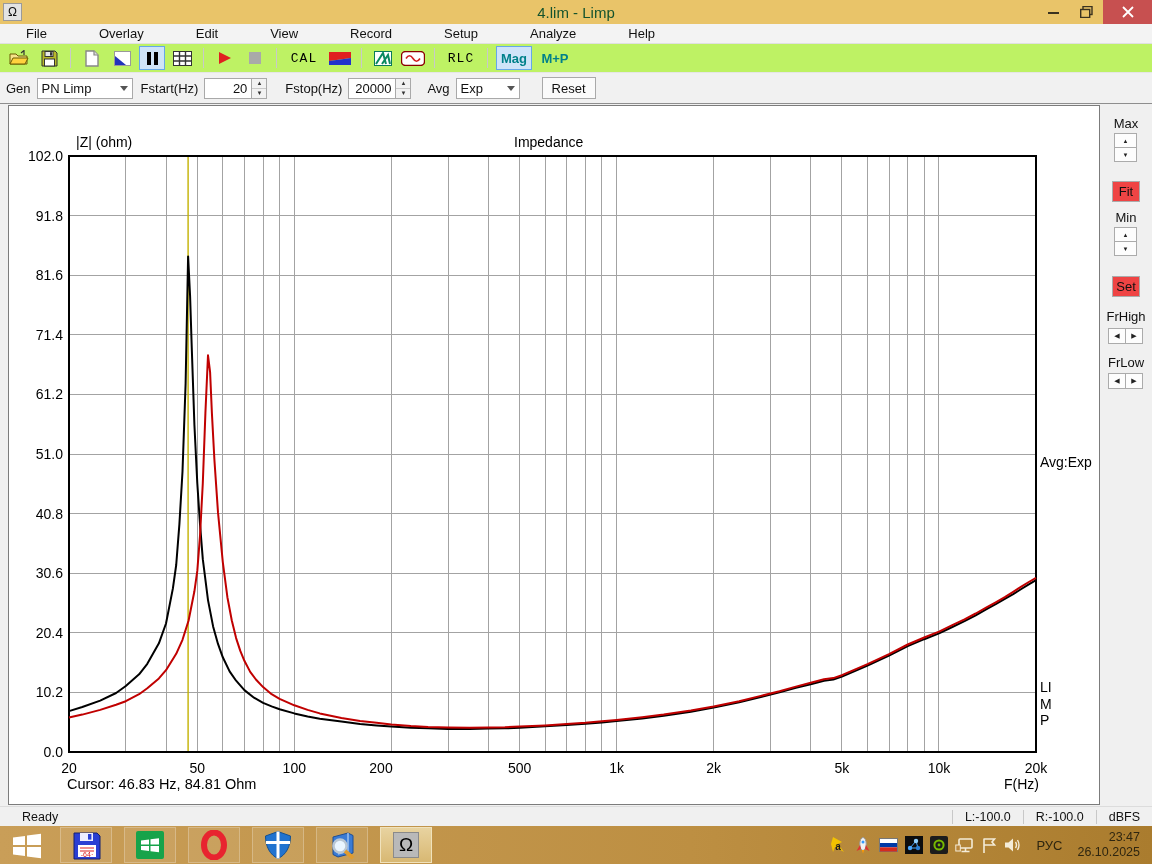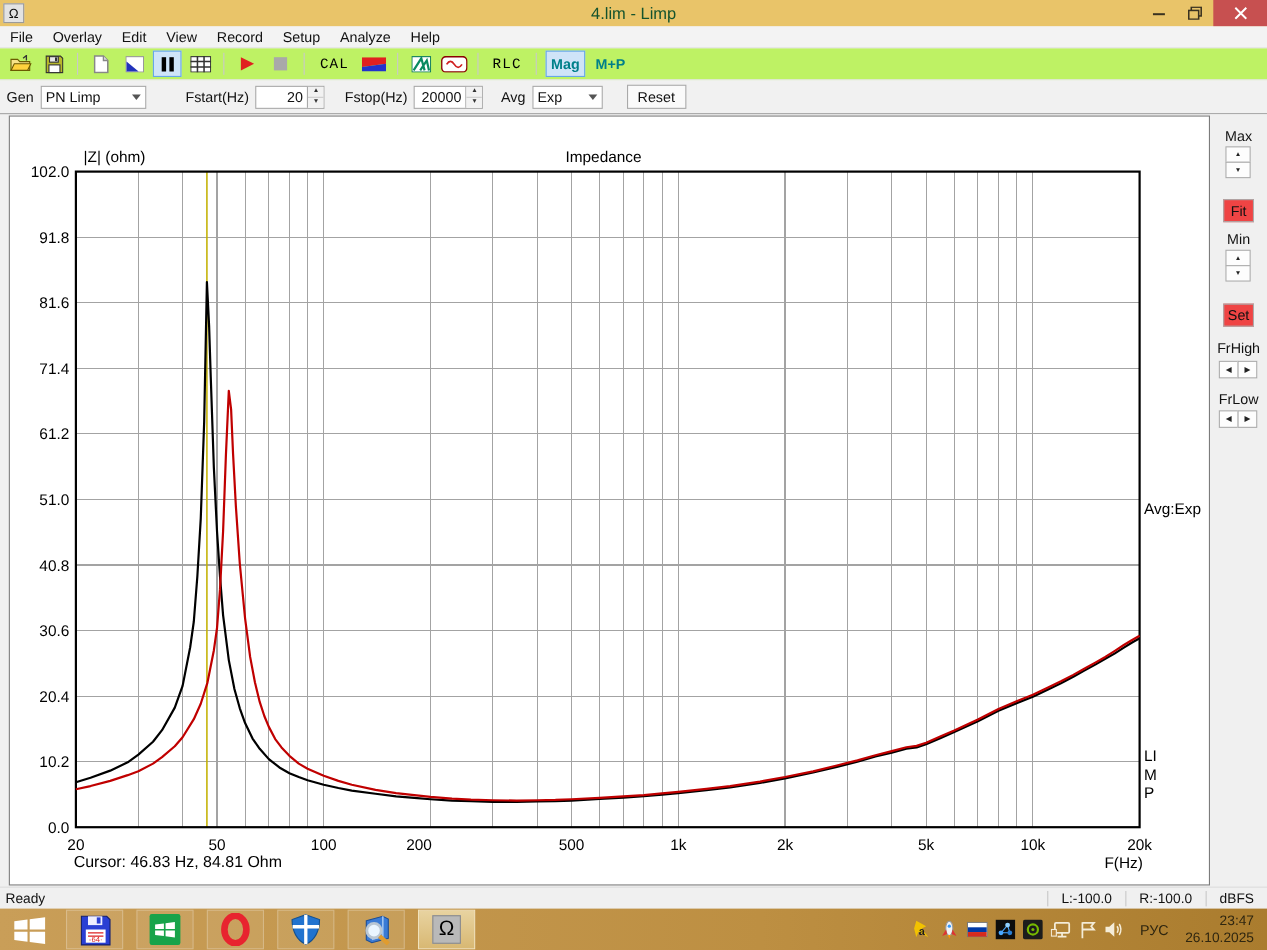--- a/index.html
+++ b/index.html
@@ -10,21 +10,21 @@
     display:flex;align-items:center;}
   .app-icon-btn{width:19px;height:18px;margin-left:3px;background:#e3e3e3;border:1px solid #9a9a9a;
     display:flex;align-items:center;justify-content:center;font-size:12px;color:#111;}
   .title-text{position:absolute;left:0;right:0;text-align:center;font-size:15px;color:#14532d;}
   .caption{position:absolute;right:0;top:0;height:24px;display:flex;align-items:stretch;}
   .cap-btn{width:33px;display:flex;align-items:center;justify-content:center;color:#3c3category0;}
   .cap-btn svg{display:block;}
   .cap-close{width:49px;background:#c75050;display:flex;align-items:center;justify-content:center;}
   .menubar{position:absolute;left:0;top:24px;width:1152px;height:20px;background:#f3f3f3;
     display:flex;align-items:center;font-size:13px;color:#111;border-bottom:1px solid #e0e0e0;}
-  .menu-item{padding:2px 9px;cursor:default;}
+  .menu-item{padding:2px 26px;cursor:default;}
   
   .toolbar{position:absolute;left:0;top:44px;width:1152px;height:29px;background:#bef264;
     display:flex;align-items:center;gap:4px;padding-left:6px;border-bottom:1px solid #e6e6e6;}
   .tb-btn{width:26px;height:24px;display:flex;align-items:center;justify-content:center;border:1px solid transparent;}
   .tb-btn.sel{background:#cfe4f8;border:1px solid #66a7e8;}
   .tb-sep{width:1px;height:20px;background:#c9c9c9;margin:0 4px;}
   .tb-text{font-size:13px;color:#000;letter-spacing:1px;font-family:"Liberation Mono",monospace;}
   .tb-teal{font-size:13px;font-weight:bold;color:#00808a;}
   .pause-bars{display:flex;gap:3px;}
   .pause-bars i{display:block;width:4px;height:13px;background:#000;}
@@ -63,21 +63,21 @@
   .rp-spin div+div{margin-top:-1px;}
   .rp-btn{position:absolute;left:12px;width:28px;height:21px;background:#ef4444;border:1px solid #ababab;
     display:flex;align-items:center;justify-content:center;font-size:13px;}
   .rp-lr{position:absolute;left:8px;display:flex;}
   .rp-lr div{width:18px;height:16px;background:#fdfdfd;border:1px solid #ababab;display:flex;
     align-items:center;justify-content:center;font-size:7px;color:#222;}
   .rp-lr div+div{margin-left:-1px;}
   
   .statusbar{position:absolute;left:0;top:806px;width:1152px;height:20px;background:#f0f0f0;
     border-top:1px solid #dcdcdc;font-size:12.5px;color:#111;display:flex;align-items:center;}
-  .sb-ready{padding-left:5px;flex:1;}
+  .sb-ready{padding-left:22px;flex:1;}
   .sb-cell{padding:0 12px;border-left:1px solid #c8c8c8;height:14px;display:flex;align-items:center;}
   
   .taskbar{position:absolute;left:0;top:826px;width:1152px;height:38px;
     background:linear-gradient(to right,#c99e58,#bd8f42 60%,#aa7c2e);display:flex;align-items:center;}
   .tk-start{width:54px;height:38px;display:flex;align-items:center;justify-content:center;}
   .tk-app{width:52px;height:36px;margin:0 6px;display:flex;align-items:center;justify-content:center;
     border:1px solid rgba(255,255,255,0.25);background:rgba(255,255,255,0.08);}
   .tk-app.active{background:linear-gradient(#e8d3a0,#d8b873);border:1px solid #f0e2bc;}
   .omega-ic{width:26px;height:26px;background:#b9b9b9;border:1px solid #8a8a8a;display:flex;
     align-items:center;justify-content:center;font-size:19px;color:#000;}
@@ -208,21 +208,21 @@
     <span class="tb-teal">M+P</span>
   </div>
 </div>
 
 <div class="genbar">
   <label>Gen</label>
   <div class="w-select" style="width:96px">
     <span>PN Limp</span>
     <span class="dd"></span>
   </div>
-  <label style="margin-left:36px">Fstart(Hz)</label>
+  <label style="margin-left:8px">Fstart(Hz)</label>
   <div class="spinbox">
     <div class="val">20</div>
     <div class="spin-col">
         <b>▲</b>
         <b>▼</b>
       </div>
   </div>
   <label style="margin-left:18px">Fstop(Hz)</label>
   <div class="spinbox">
     <div class="val">20000</div>

